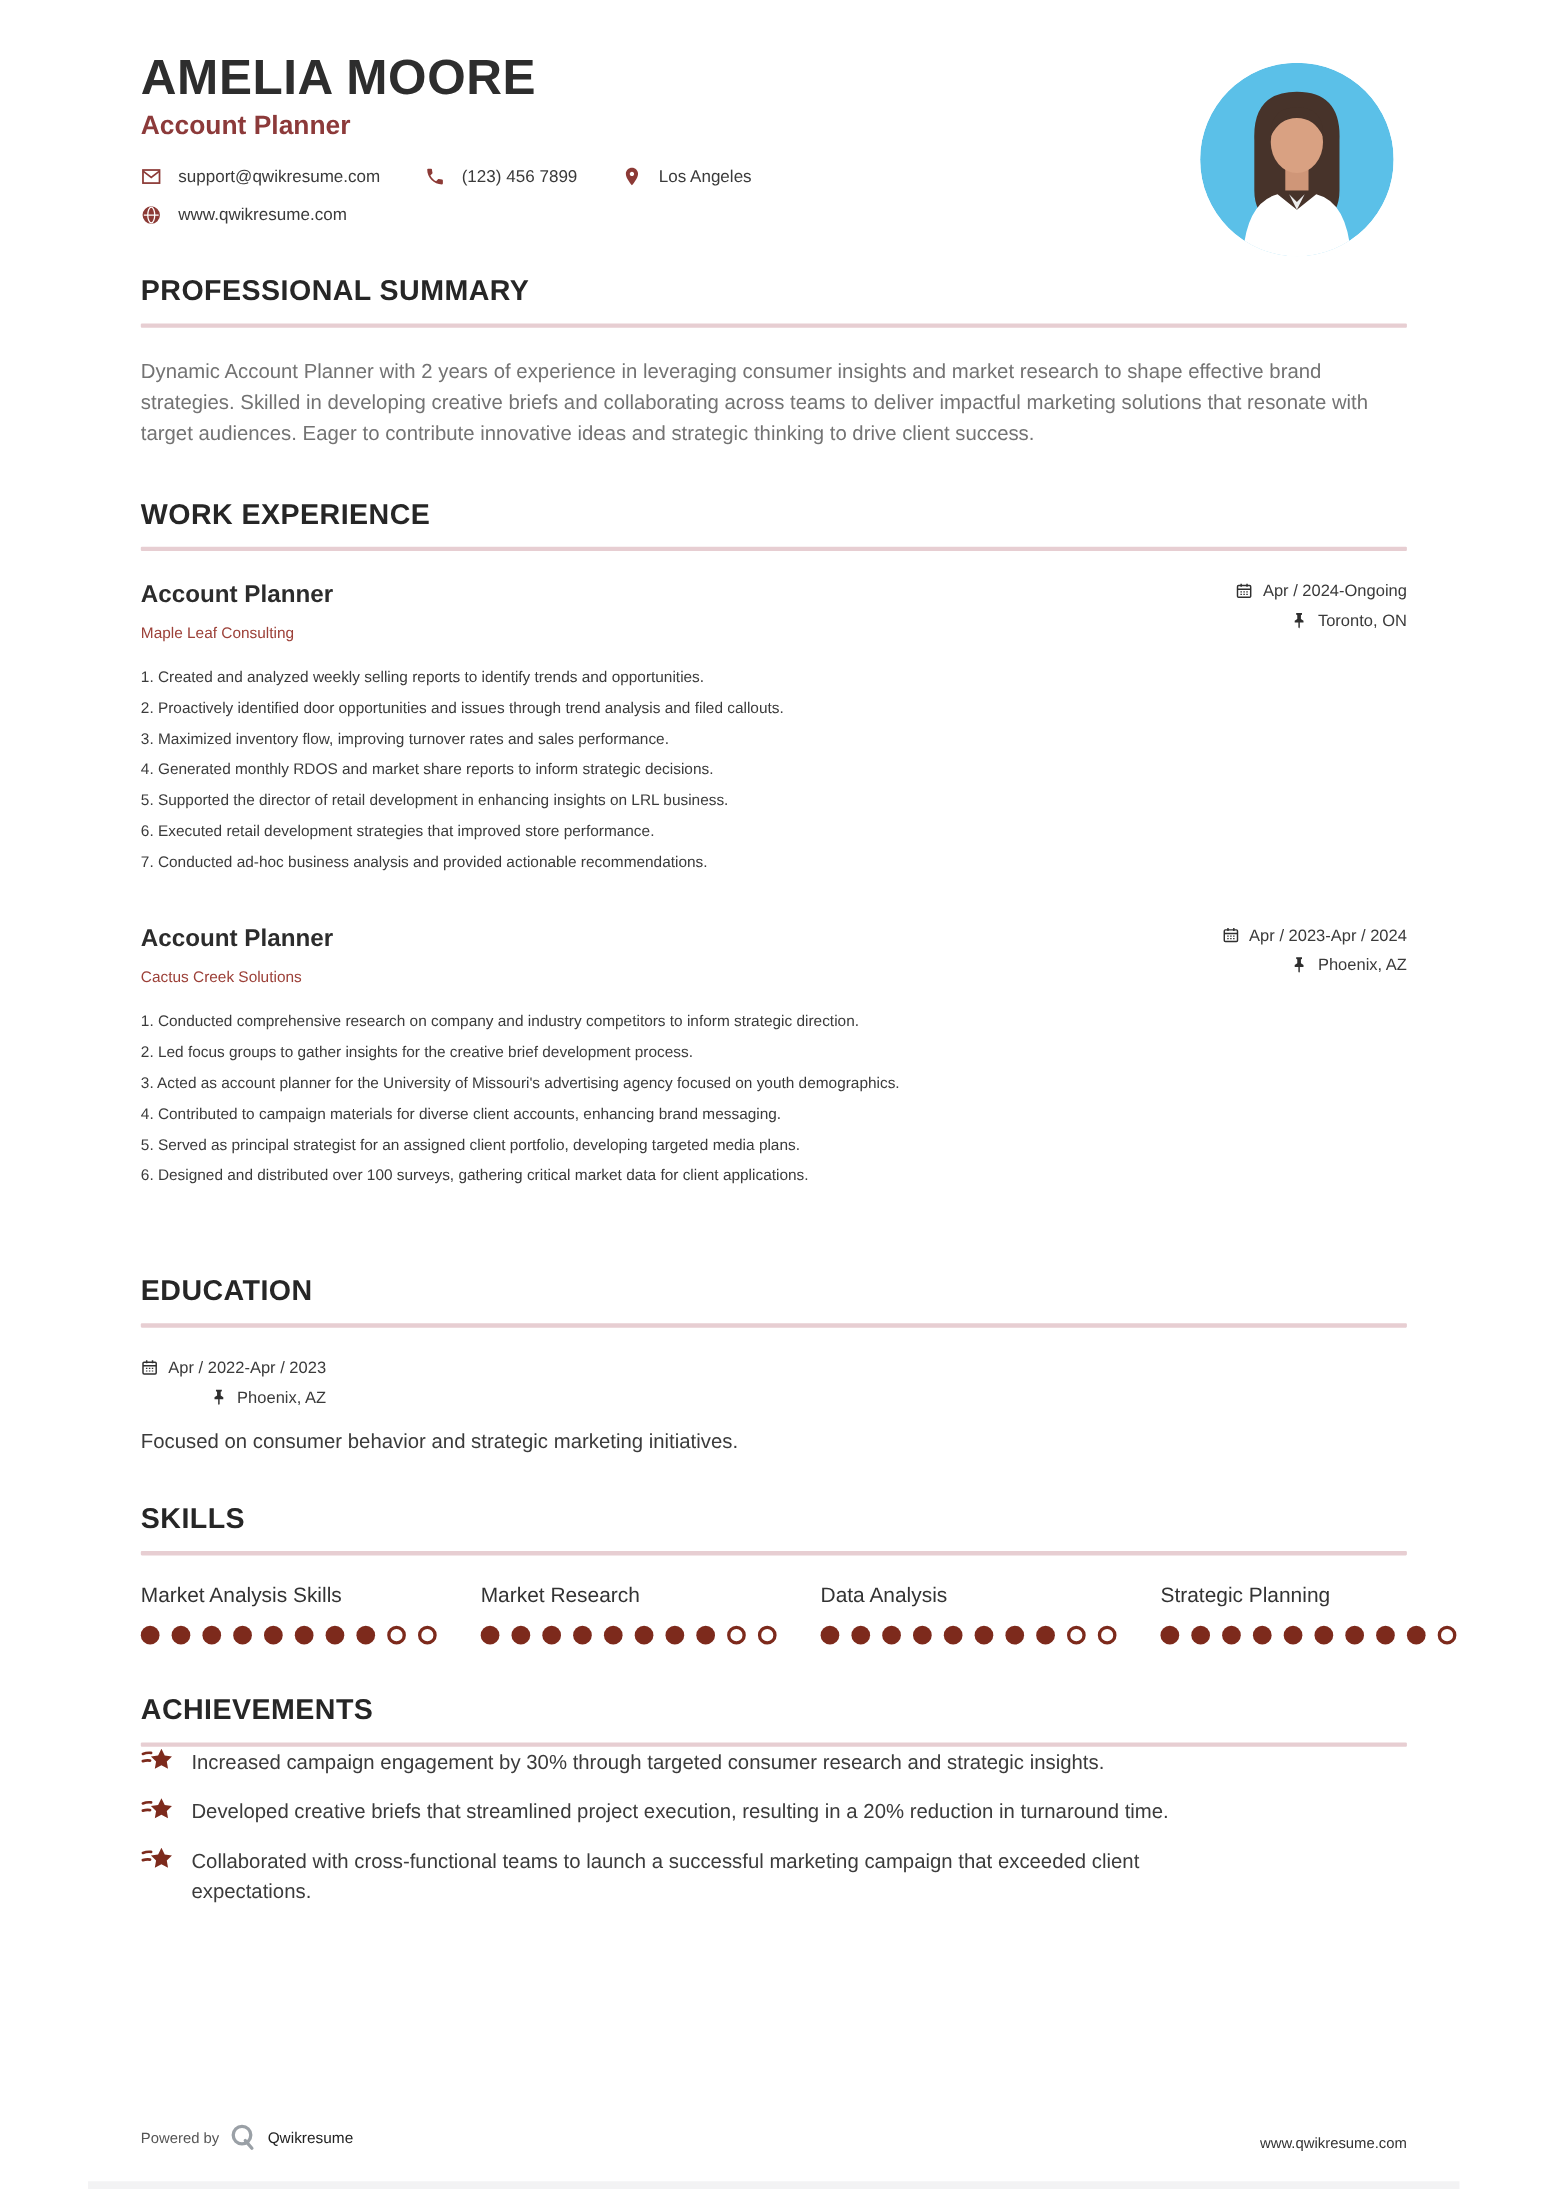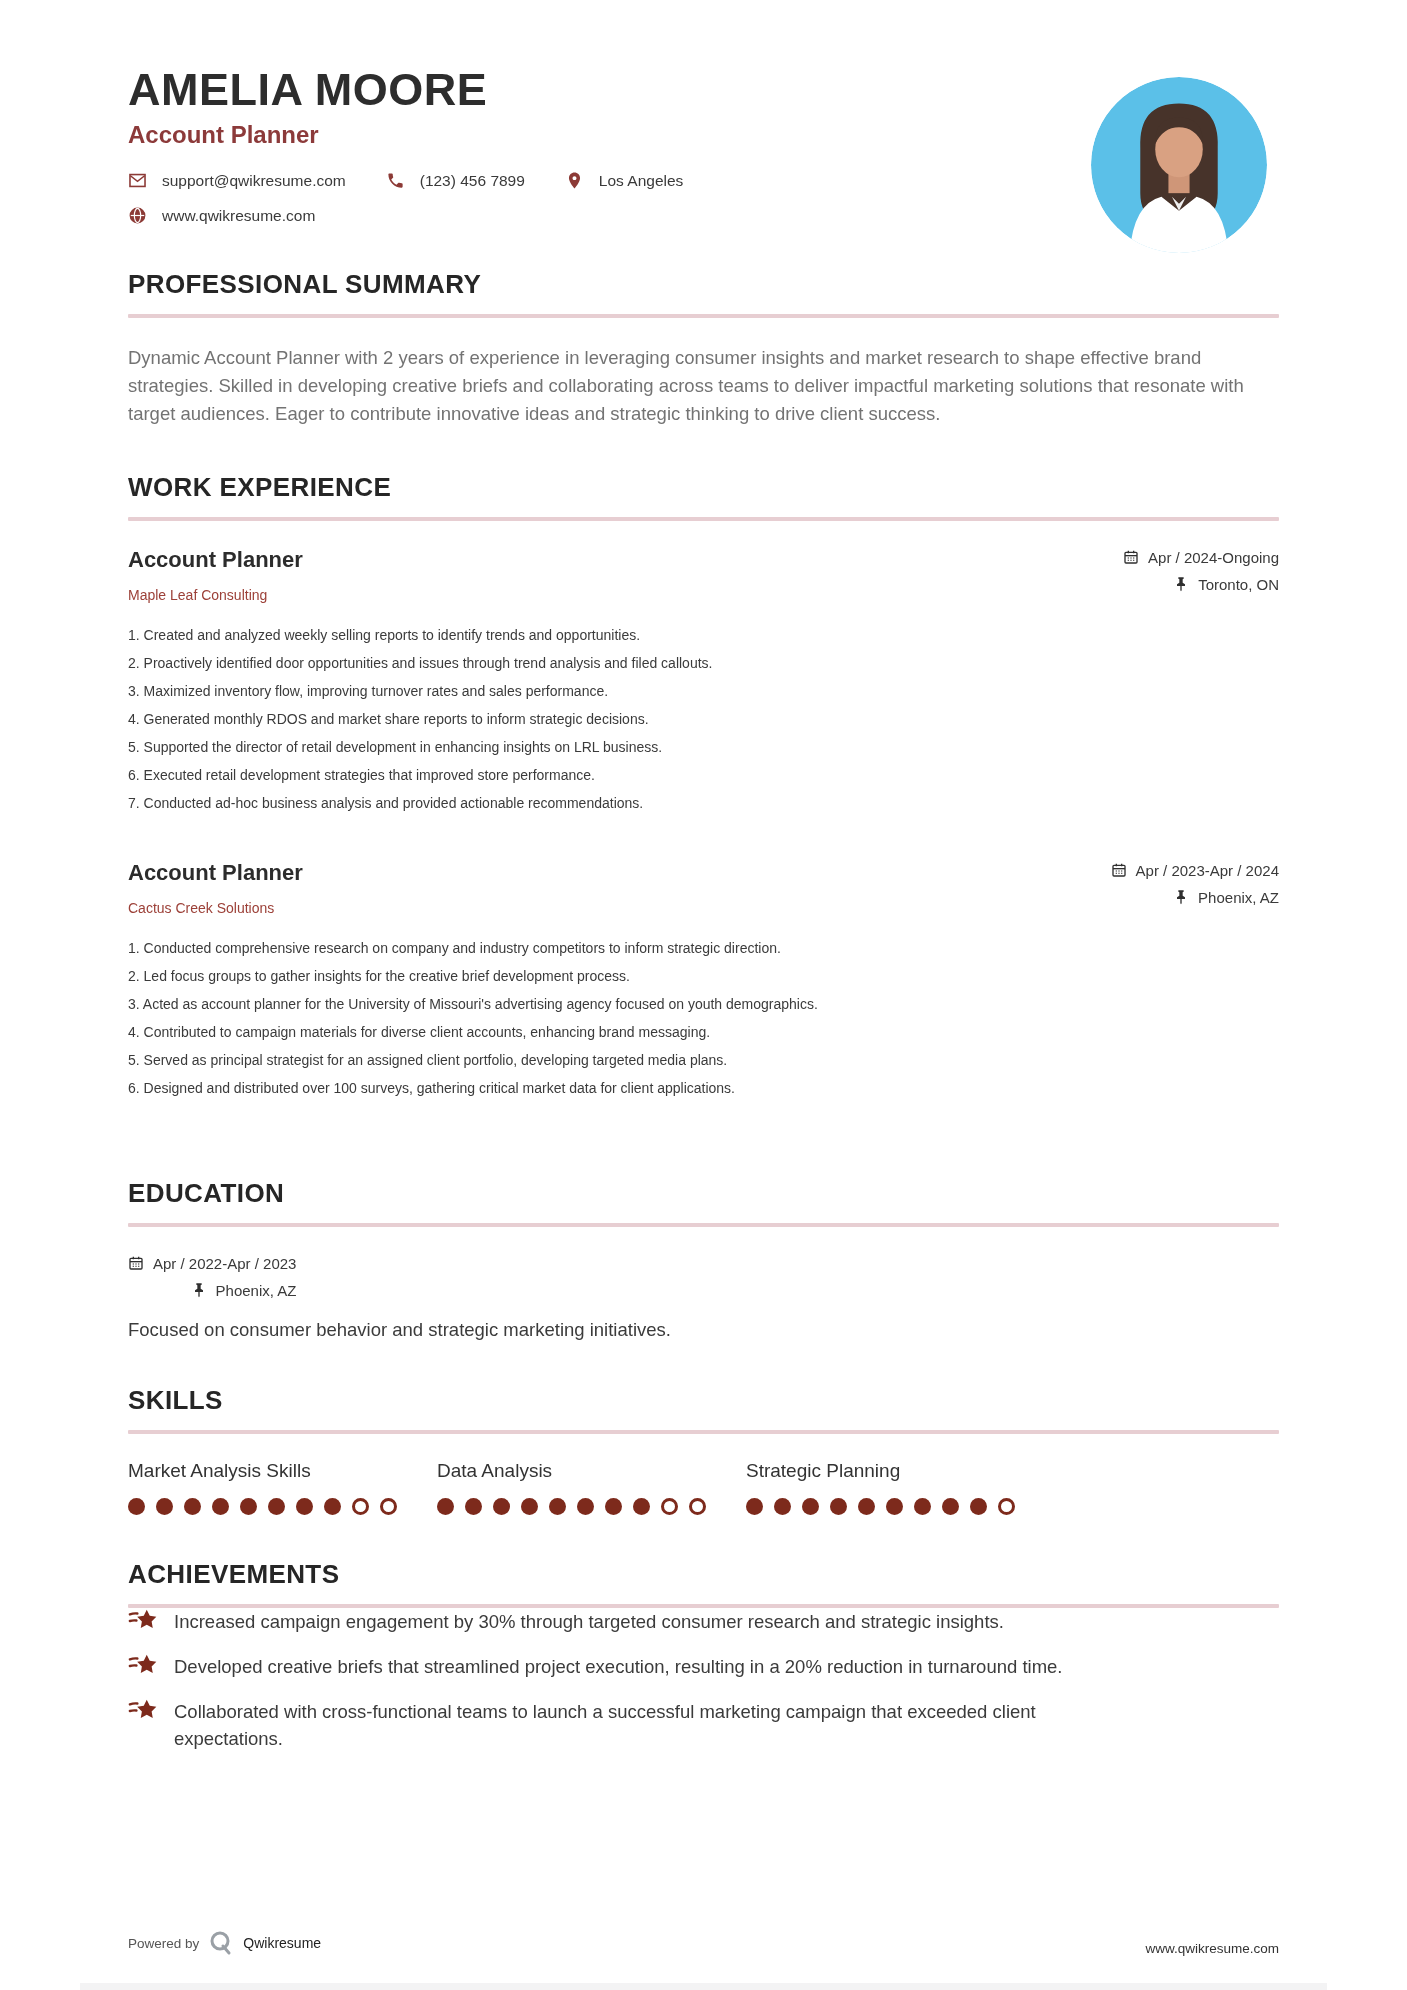--- a/index.html
+++ b/index.html
@@ -4,21 +4,21 @@
 <style>
   * { margin:0; padding:0; box-sizing:border-box; }
   html,body { background:#ffffff; }
   body { font-family:"Liberation Sans", sans-serif; color:#3b3b3b; }
   .page {
     position:relative;
     width:1247px; height:1990px;
     margin:0 auto;
     background:#ffffff;
     display:flex; flex-direction:column;
-    padding:66px 48px 0 48px;
+    padding:46px 48px 0 48px;
     overflow:hidden;
   }
 
   
   .header { position:relative; padding-right:260px; }
   .name { font-size:45px; font-weight:800; letter-spacing:.5px; color:#2d2d2d; line-height:1.05; }
   .subtitle { font-size:24px; font-weight:600; color:#8c3a3a; margin-top:8px; }
   .contact-rows { margin-top:22px; display:flex; flex-direction:column; gap:16px; }
   .contact-row { display:flex; align-items:center; gap:40px; }
   .contact-item { display:flex; align-items:center; gap:15px; font-size:15.5px; color:#3a3a3a; }
@@ -254,20 +254,35 @@
             <span class="dot"></span>
             <span class="dot"></span>
             <span class="dot"></span>
             <span class="dot"></span>
             <span class="dot"></span>
             <span class="dot empty"></span>
             <span class="dot empty"></span>
           </div>
       </div>
       <div class="skill">
+        <div class="skill-name">Market Research</div>
+        <div class="dots">
+            <span class="dot"></span>
+            <span class="dot"></span>
+            <span class="dot"></span>
+            <span class="dot"></span>
+            <span class="dot"></span>
+            <span class="dot"></span>
+            <span class="dot"></span>
+            <span class="dot"></span>
+            <span class="dot empty"></span>
+            <span class="dot empty"></span>
+          </div>
+      </div>
+      <div class="skill">
         <div class="skill-name">Data Analysis</div>
         <div class="dots">
             <span class="dot"></span>
             <span class="dot"></span>
             <span class="dot"></span>
             <span class="dot"></span>
             <span class="dot"></span>
             <span class="dot"></span>
             <span class="dot"></span>
             <span class="dot"></span>

